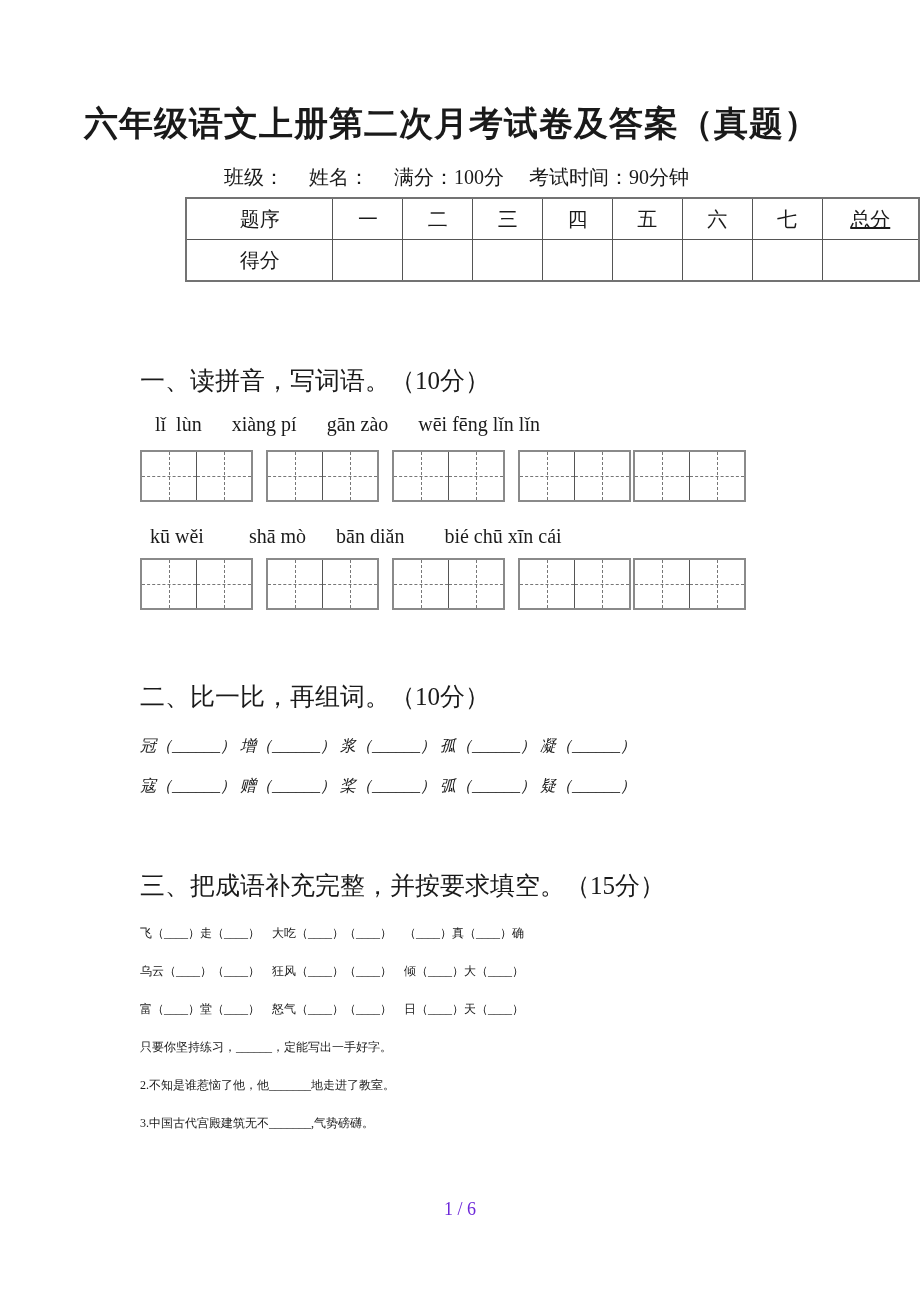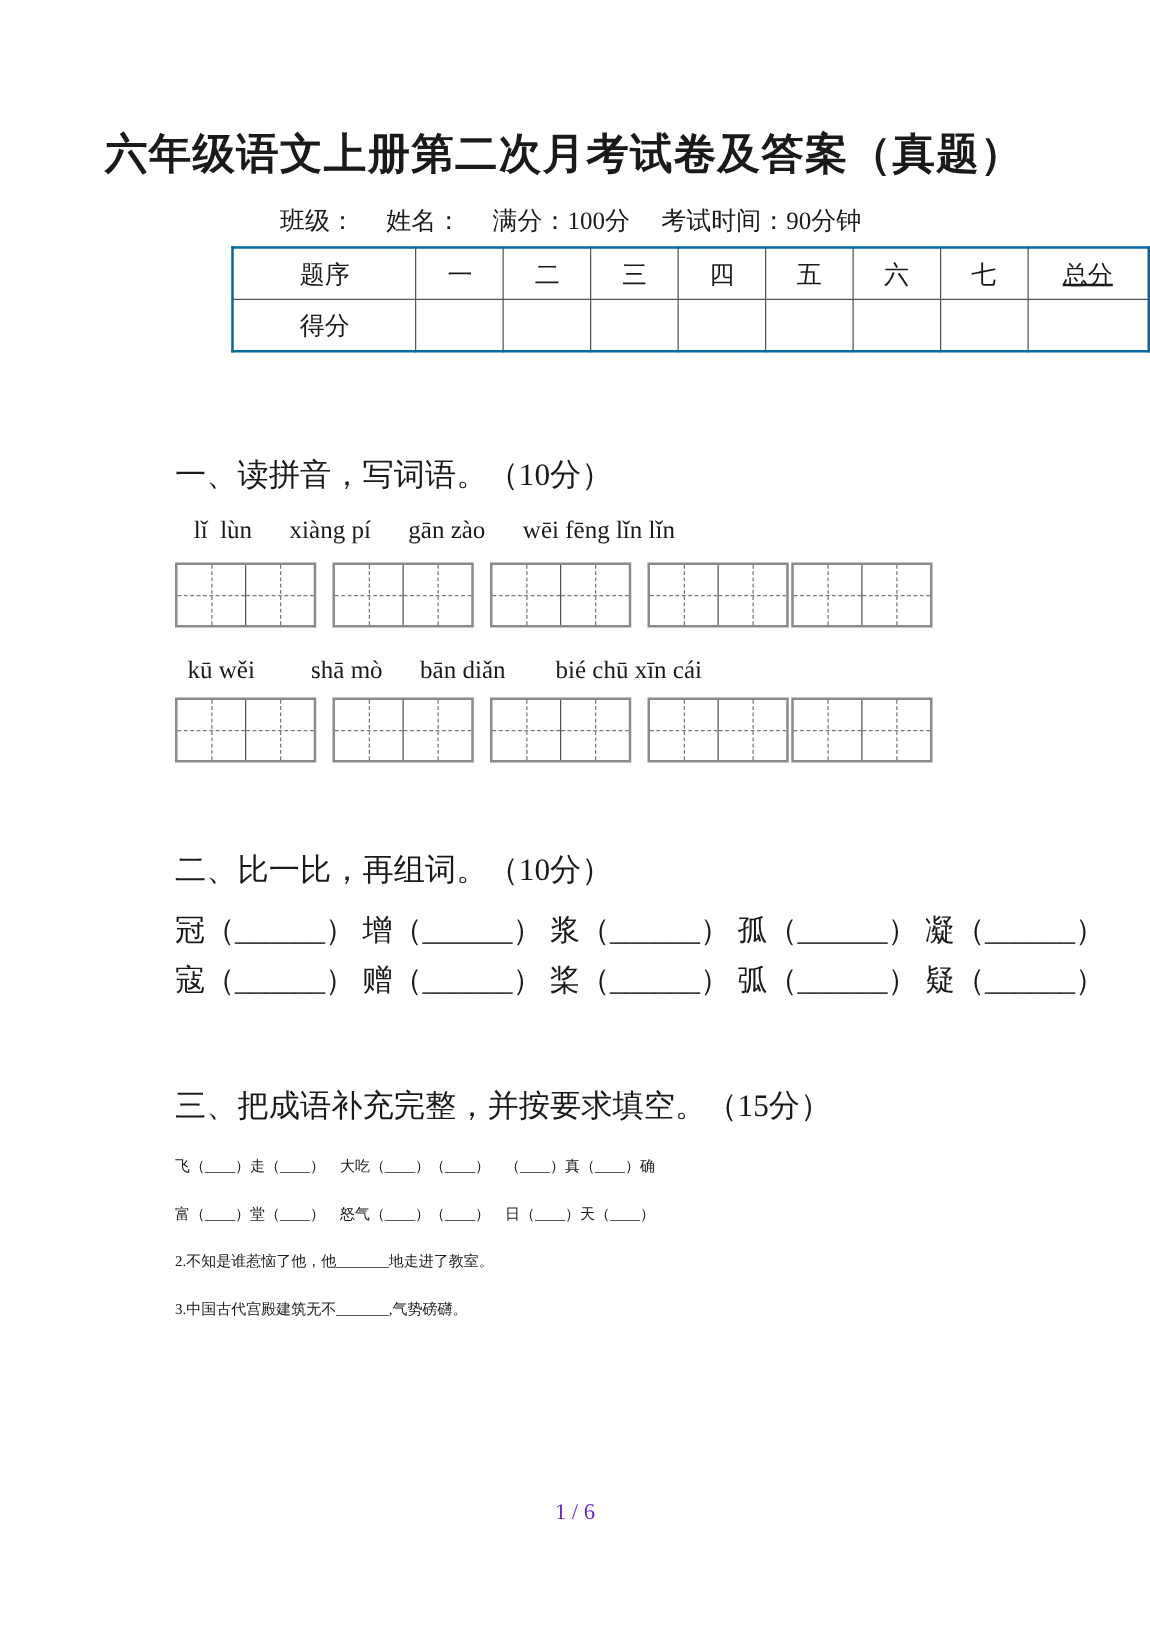--- a/index.html
+++ b/index.html
@@ -21,21 +21,21 @@
   }
   .info-line {
     margin:16px 0 0 224px;
     display:flex; gap:25px;
     font-size:20px; line-height:26px;
     white-space:pre;
   }
   table.score-table {
     margin:7px 0 0 185px;
     border-collapse:collapse;
-    border:2px solid #0369a1;
+    border:2px solid #737373;
   }
   table.score-table td {
     border:1px solid #555;
     height:40px;
     text-align:center;
     font-size:20px;
     padding:0;
   }
   td.c-first { width:110px; }
   td.c-mid   { width:52px;  }
@@ -83,22 +83,23 @@
     border-left:1px dashed #777;
   }
   .grid-cell::after {
     content:""; position:absolute;
     top:50%; left:0; right:0;
     border-top:1px dashed #777;
   }
 
   .zuci-row {
     margin-left:140px;
-    font-size:24px; line-height:31px;
-    white-space:pre;
+    font-size:16px; line-height:31px;
+    white-space:pre;
+    font-style:italic;
   }
   .zuci-1 { margin-top:17px; }
   .zuci-2 { margin-top:9px; }
 
   .s3-row {
     margin-left:140px;
     font-size:12px; line-height:30px;
     white-space:pre;
   }
   .s3-0 { margin-top:16px; }
@@ -201,19 +202,21 @@
         <div class="grid-cell"></div>
       </div>
     </div>
 
   <div class="sec-heading h2-2">二、比一比，再组词。（10分）</div>
   <div class="zuci-row zuci-1">冠（______） 增（______） 浆（______） 孤（______） 凝（______）</div>
   <div class="zuci-row zuci-2">寇（______） 赠（______） 桨（______） 弧（______） 疑（______）</div>
 
   <div class="sec-heading h2-3">三、把成语补充完整，并按要求填空。（15分）</div>
   <div class="s3-row s3-0">飞（____）走（____）　大吃（____）（____）　（____）真（____）确</div>
+  <div class="s3-row s3-n">乌云（____）（____）　狂风（____）（____）　倾（____）大（____）</div>
   <div class="s3-row s3-n">富（____）堂（____）　怒气（____）（____）　日（____）天（____）</div>
+  <div class="s3-row s3-n">只要你坚持练习，______，定能写出一手好字。</div>
   <div class="s3-row s3-n">2.不知是谁惹恼了他，他_______地走进了教室。</div>
   <div class="s3-row s3-n">3.中国古代宫殿建筑无不_______,气势磅礴。</div>
 
   <div class="page-footer">1 / 6</div>
 
 </div>
 
 </body></html>

